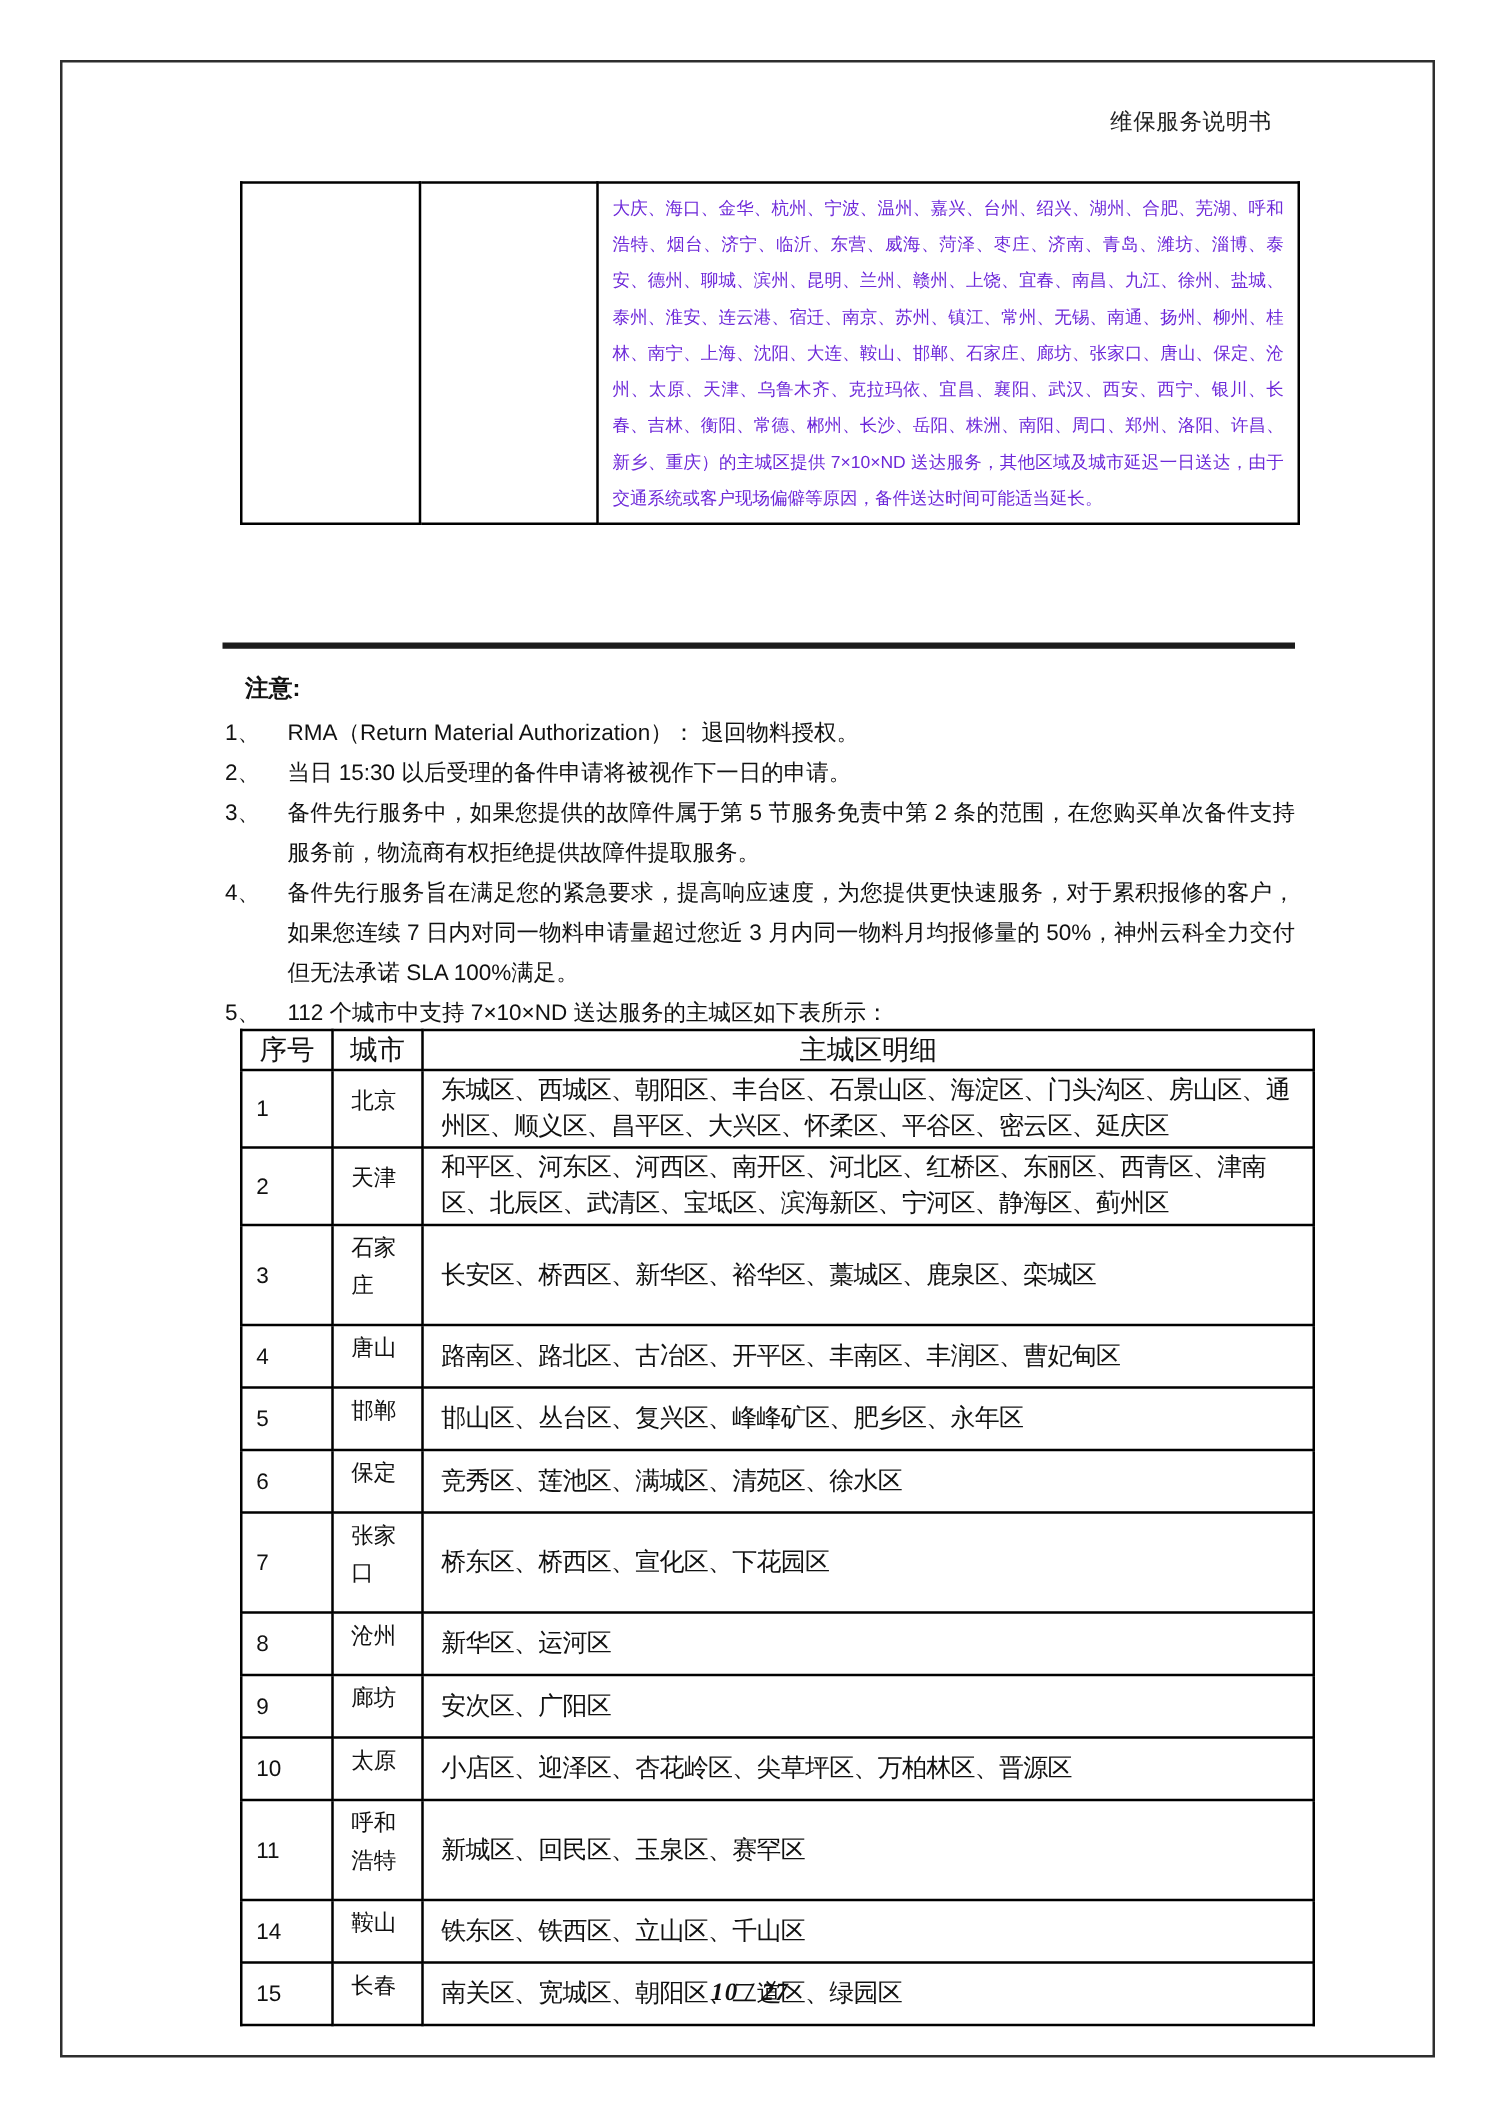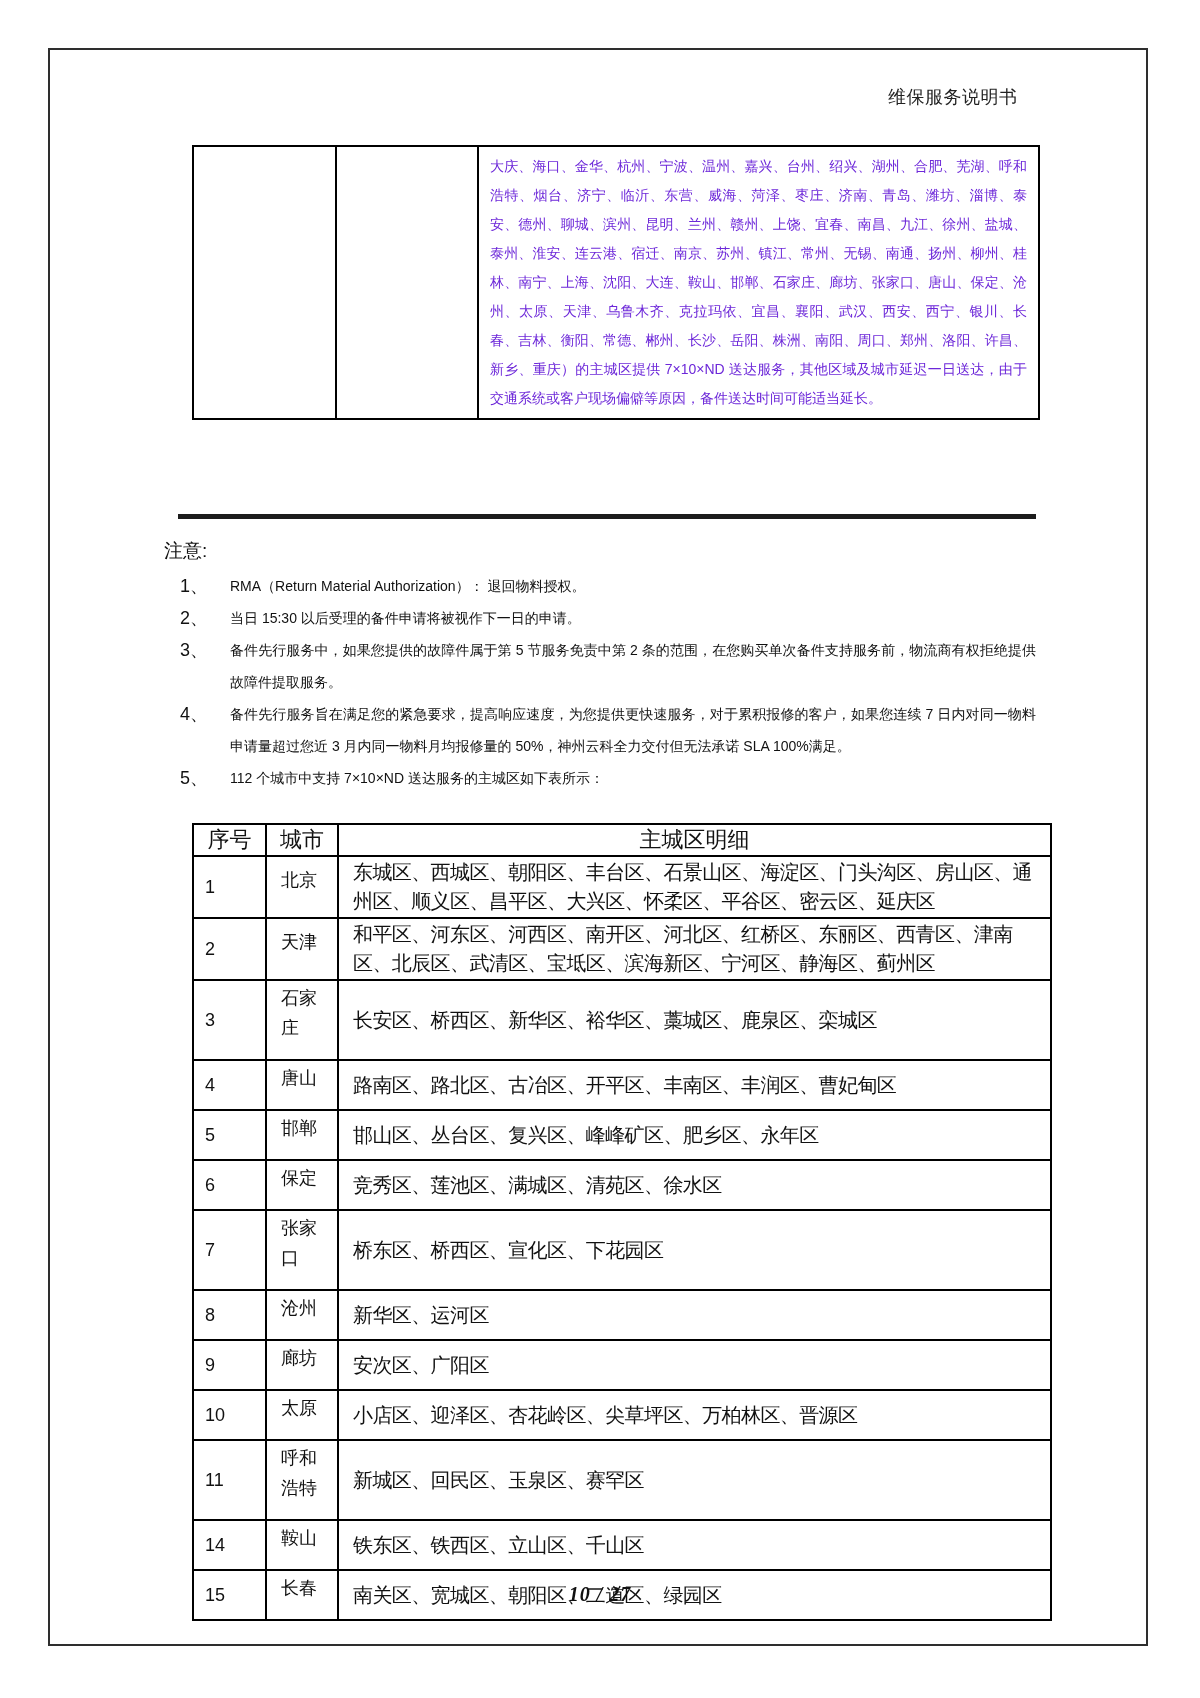--- a/index.html
+++ b/index.html
@@ -27,32 +27,32 @@
     font-size:14px;line-height:29px;padding:5px 11px;
     text-align:justify;color:#6d28d9;
   }
   
   .thick-rule{
     position:absolute;left:178px;top:514px;width:858px;height:5px;
     background:#1c1c1c;
   }
   
   .notes-heading{
-    position:absolute;left:164px;top:538px;
-    font-size:19px;font-weight:normal;color:#111;
+    position:absolute;left:196px;top:538px;
+    font-size:19px;font-weight:bold;color:#111;
   }
   .notes-list{
     position:absolute;left:180px;top:570px;width:856px;
   }
   .note-item{display:flex;align-items:flex-start;}
   .note-num{
     flex:0 0 50px;font-size:18px;line-height:32px;color:#111;
   }
   .note-text{
-    flex:1;font-size:14px;line-height:32px;color:#111;text-align:justify;
+    flex:1;font-size:18px;line-height:32px;color:#111;text-align:justify;
   }
   
   table.city-table{
     position:absolute;left:192px;top:823px;width:858px;
     border-collapse:collapse;table-layout:fixed;
   }
   table.city-table th, table.city-table td{
     border:2px solid #000;color:#111;font-weight:normal;
   }
   table.city-table th{

